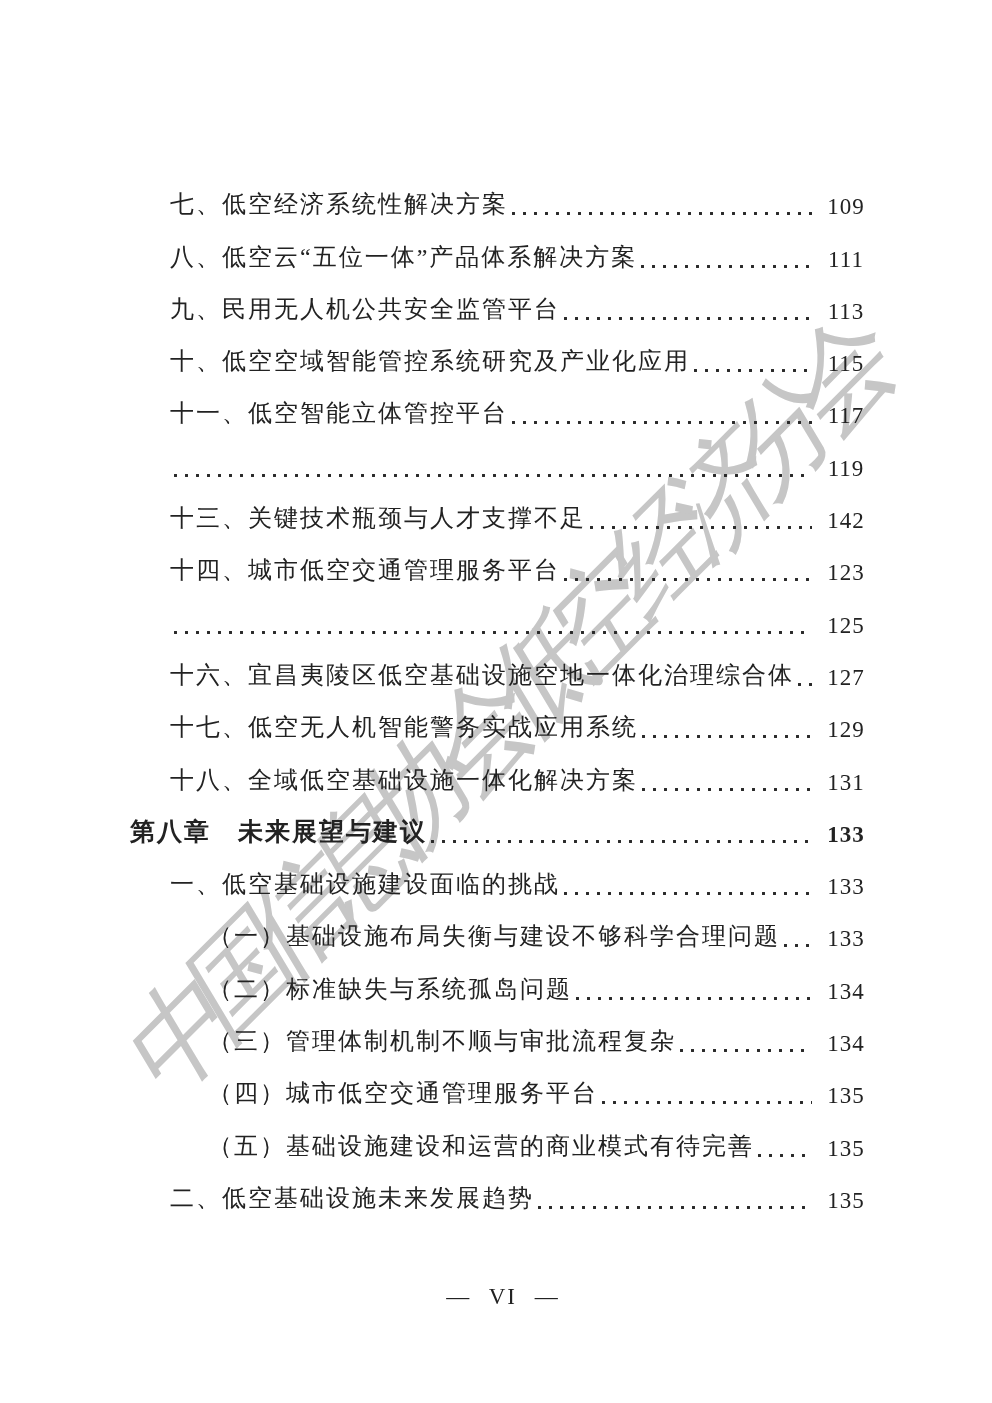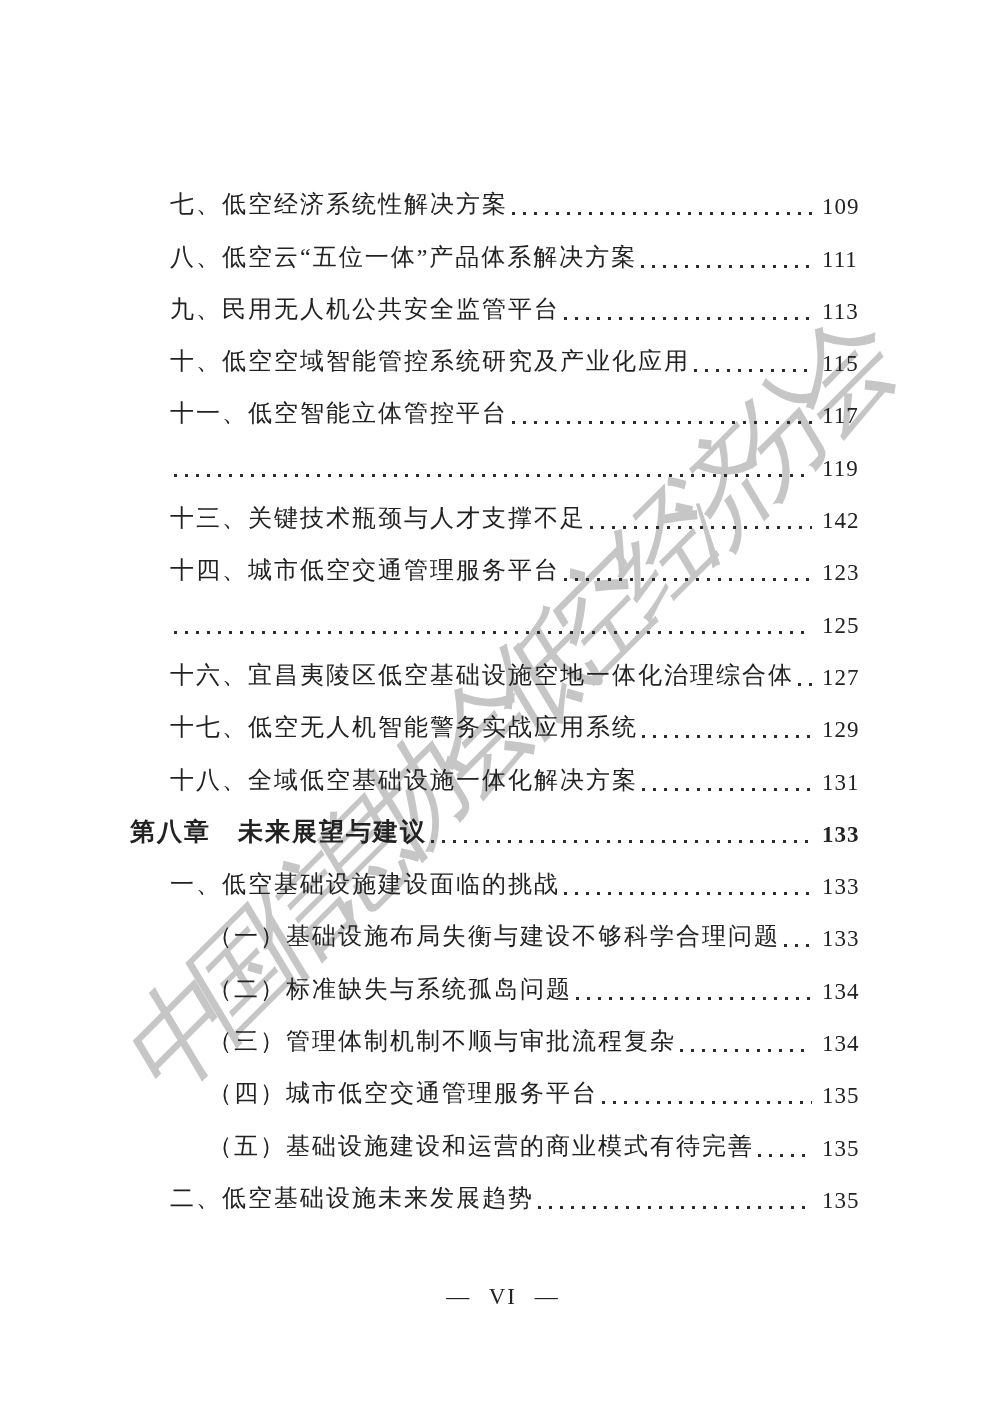--- a/index.html
+++ b/index.html
@@ -61,21 +61,21 @@
     height: 3px;
     margin: 0 10px 13px 4px;
     background-image: radial-gradient(circle at 1.5px 1.5px, #2a2a2a 1.4px, rgba(0,0,0,0) 1.8px);
     background-size: 11px 3px;
     background-repeat: repeat-x;
     background-position: left bottom;
   }
   .row .pagenum {
     font-size: 23px;
     min-width: 48px;
-    text-align: left;
+    text-align: center;
     padding-bottom: 8px;
     letter-spacing: 1px;
     font-family: "Liberation Serif", "DejaVu Serif", serif;
   }
   .lv-chapter { margin-left: 130px; font-weight: bold; }
   .lv-chapter .title { font-size: 25px; }
   .lv-item { margin-left: 170px; }
   .lv-sub { margin-left: 208px; }
   .footer {
     position: absolute;

